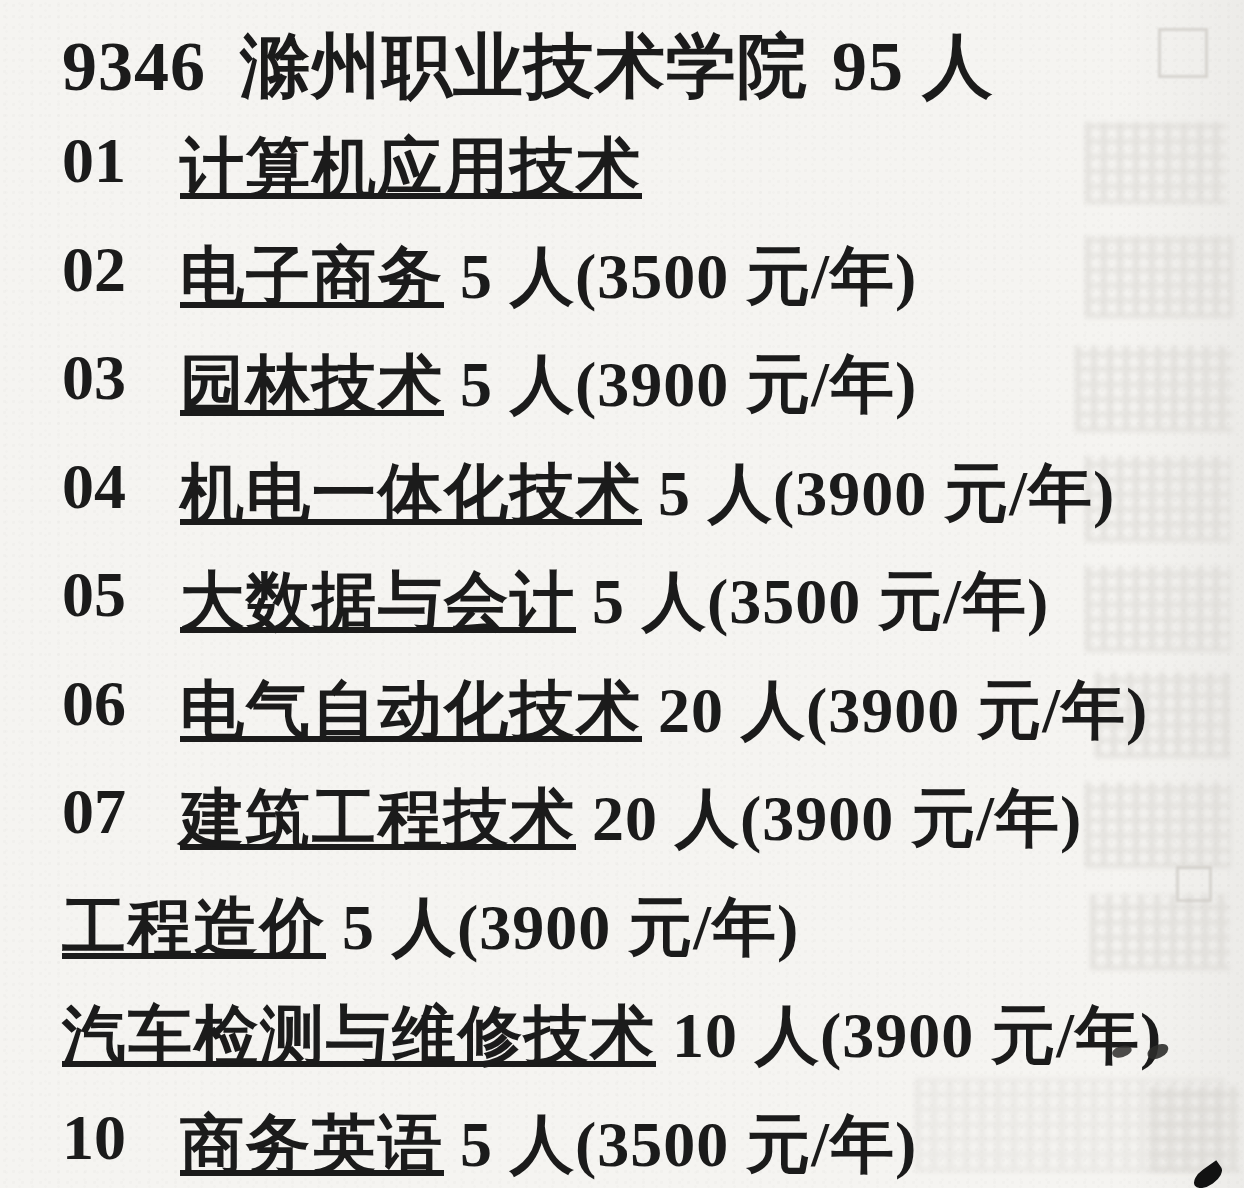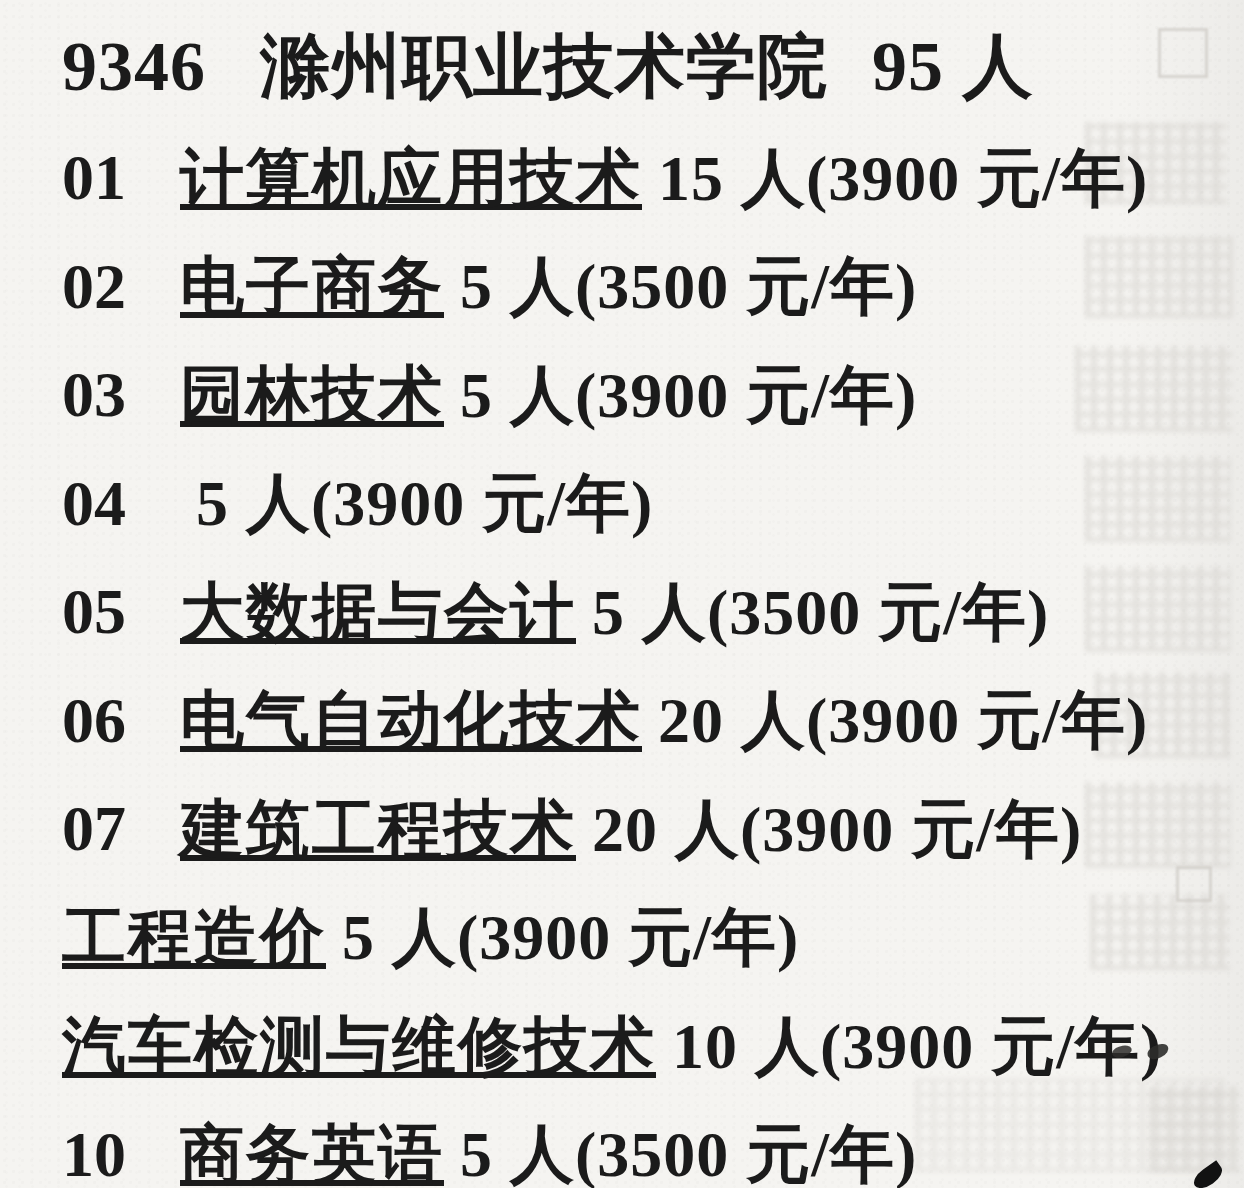--- a/index.html
+++ b/index.html
@@ -29,27 +29,25 @@
     padding: 20px 0 0 62px;
   }
   .header-row {
     display: flex;
     align-items: baseline;
     height: 104px;
     font-size: 70px;
     font-weight: 700;
     letter-spacing: 1px;
     white-space: nowrap;
-    gap: 20px;
   }
   .header-row .code { margin-right: 34px; }
   .header-row .total { margin-left: 24px; }
   .major-row {
     display: flex;
-    align-items: center;
     height: 108.5px;
     font-size: 64px;
     font-weight: 700;
     white-space: nowrap;
   }
   .major-no {
     width: 118px;
     flex: 0 0 118px;
   }
   .major-name { letter-spacing: 2px; text-decoration: underline; }
@@ -114,37 +112,37 @@
 
     <div class="header-row">
       <span class="code">9346</span>
       <span class="school">滁州职业技术学院</span>
       <span class="total">95 人</span>
     </div>
 
     <div class="major-row">
       <span class="major-no">01</span>
       <span class="major-name">计算机应用技术</span>
-      <span class="major-detail">15 人(3900 元/年)</span>
     </div>
 
     <div class="major-row">
       <span class="major-no">02</span>
       <span class="major-name">电子商务</span>
       <span class="major-detail">5 人(3500 元/年)</span>
     </div>
 
     <div class="major-row">
       <span class="major-no">03</span>
       <span class="major-name">园林技术</span>
       <span class="major-detail">5 人(3900 元/年)</span>
     </div>
 
     <div class="major-row">
       <span class="major-no">04</span>
+      <span class="major-name">机电一体化技术</span>
       <span class="major-detail">5 人(3900 元/年)</span>
     </div>
 
     <div class="major-row">
       <span class="major-no">05</span>
       <span class="major-name">大数据与会计</span>
       <span class="major-detail">5 人(3500 元/年)</span>
     </div>
 
     <div class="major-row">

